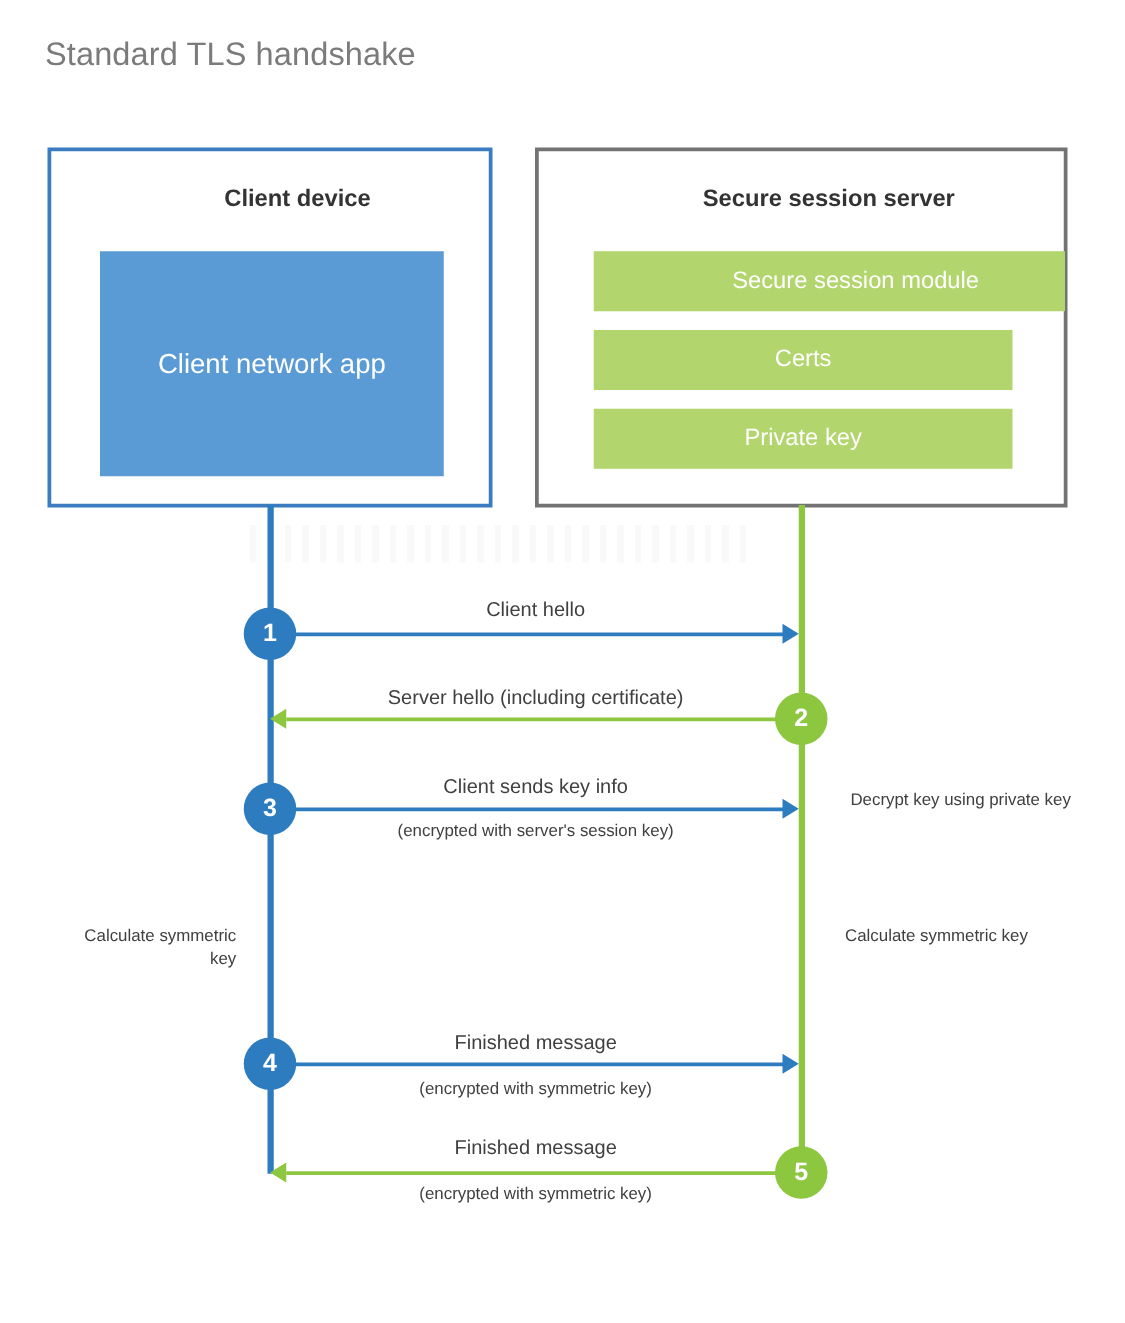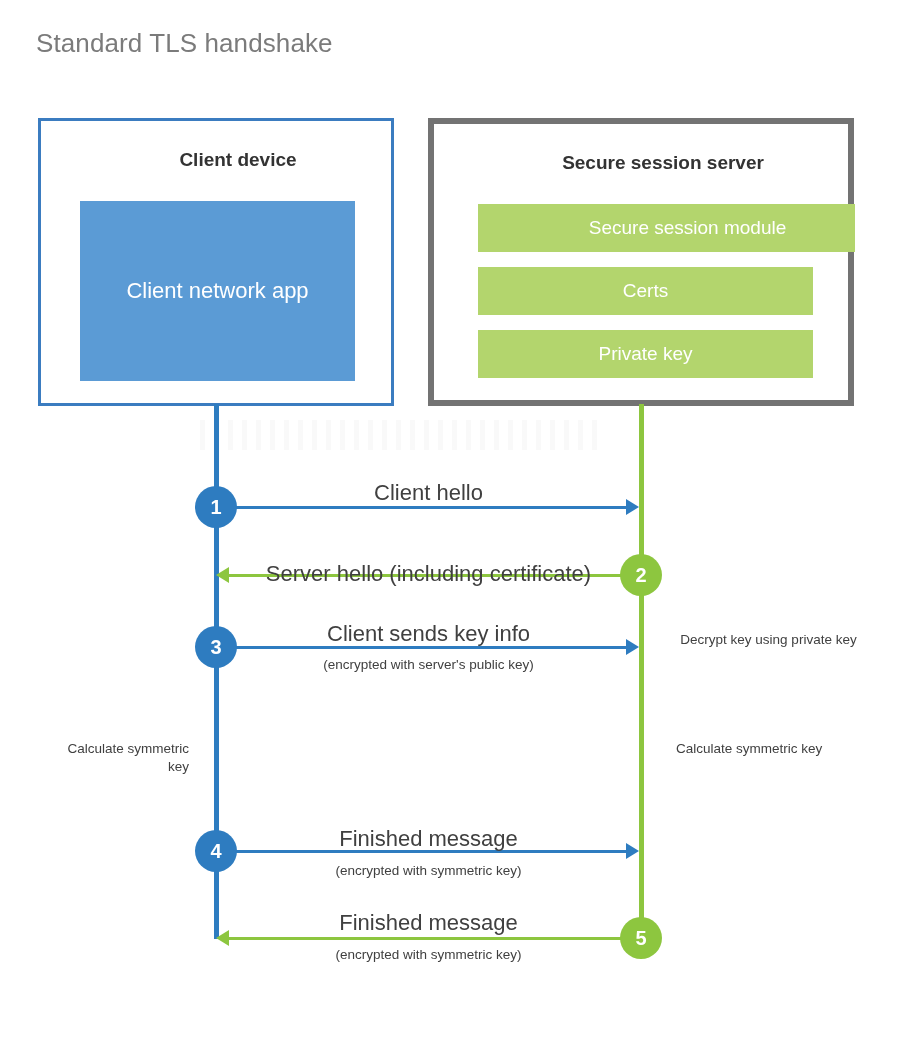--- a/index.html
+++ b/index.html
@@ -42,21 +42,21 @@
     top: 118px;
     width: 356px;
     height: 288px;
     border: 3px solid #3b7cc0;
   }
   #server-box {
     left: 428px;
     top: 118px;
     width: 426px;
     height: 288px;
-    border: 6px solid #737373;
+    border: 3px solid #737373;
   }
   .party-title {
     position: absolute;
     left: 0;
     right: 0;
     top: 28px;
     text-align: center;
     font-size: 19px;
     font-weight: bold;
     color: #333333;
@@ -146,21 +146,21 @@
     border-top: 8px solid transparent;
     border-bottom: 8px solid transparent;
   }
   .blue-stroke { background: #2e7cc0; }
   .green-stroke { background: #8dc63f; }
   .head-right-blue { border-left: 13px solid #2e7cc0; }
   .head-left-green { border-right: 13px solid #8dc63f; }
 
   .msg-label {
     position: absolute;
-    font-size: 22px;
+    font-size: 16px;
     color: #404040;
     text-align: center;
     white-space: nowrap;
   }
   .msg-sublabel {
     position: absolute;
     font-size: 13.5px;
     color: #404040;
     text-align: center;
     white-space: nowrap;
@@ -216,29 +216,29 @@
     <div class="msg-line blue-stroke" style="left:0; width:412px;"></div>
     <div class="msg-head head-right-blue" style="left:410px;"></div>
   </div>
   <div class="msg-label" style="left:216px; top:480px; width:425px;">Client hello</div>
   <div class="step-circle blue" id="step-circle-1">1</div>
 
   <div class="msg-arrow" style="left:216px; top:566px; width:425px; height:18px;">
     <div class="msg-line green-stroke" style="left:13px; width:412px;"></div>
     <div class="msg-head head-left-green" style="left:0;"></div>
   </div>
-  <div class="msg-label" style="left:216px; top:550px; width:425px;margin-top:11px;">Server hello (including certificate)</div>
+  <div class="msg-label" style="left:216px; top:550px; width:425px;">Server hello (including certificate)</div>
   <div class="step-circle green" id="step-circle-2">2</div>
 
   <div class="msg-arrow" style="left:216px; top:638px; width:425px; height:18px;">
     <div class="msg-line blue-stroke" style="left:0; width:412px;"></div>
     <div class="msg-head head-right-blue" style="left:410px;"></div>
   </div>
   <div class="msg-label" style="left:216px; top:621px; width:425px;">Client sends key info</div>
-  <div class="msg-sublabel" style="left:216px; top:657px; width:425px;">(encrypted with server's public key)</div>
+  <div class="msg-sublabel" style="left:216px; top:657px; width:425px;">(encrypted with server's session key)</div>
   <div class="step-circle blue" id="step-circle-3">3</div>
 
   <div class="side-note left-align" style="left:676px; top:631px; width:185px;text-align:center;">Decrypt key using private key</div>
 
   <div class="side-note right-align" style="left:44px; top:740px; width:145px;">Calculate symmetric key</div>
   <div class="side-note left-align" style="left:676px; top:740px; width:160px;">Calculate symmetric key</div>
 
   <div class="msg-arrow" style="left:216px; top:842px; width:425px; height:18px;">
     <div class="msg-line blue-stroke" style="left:0; width:412px;"></div>
     <div class="msg-head head-right-blue" style="left:410px;"></div>

